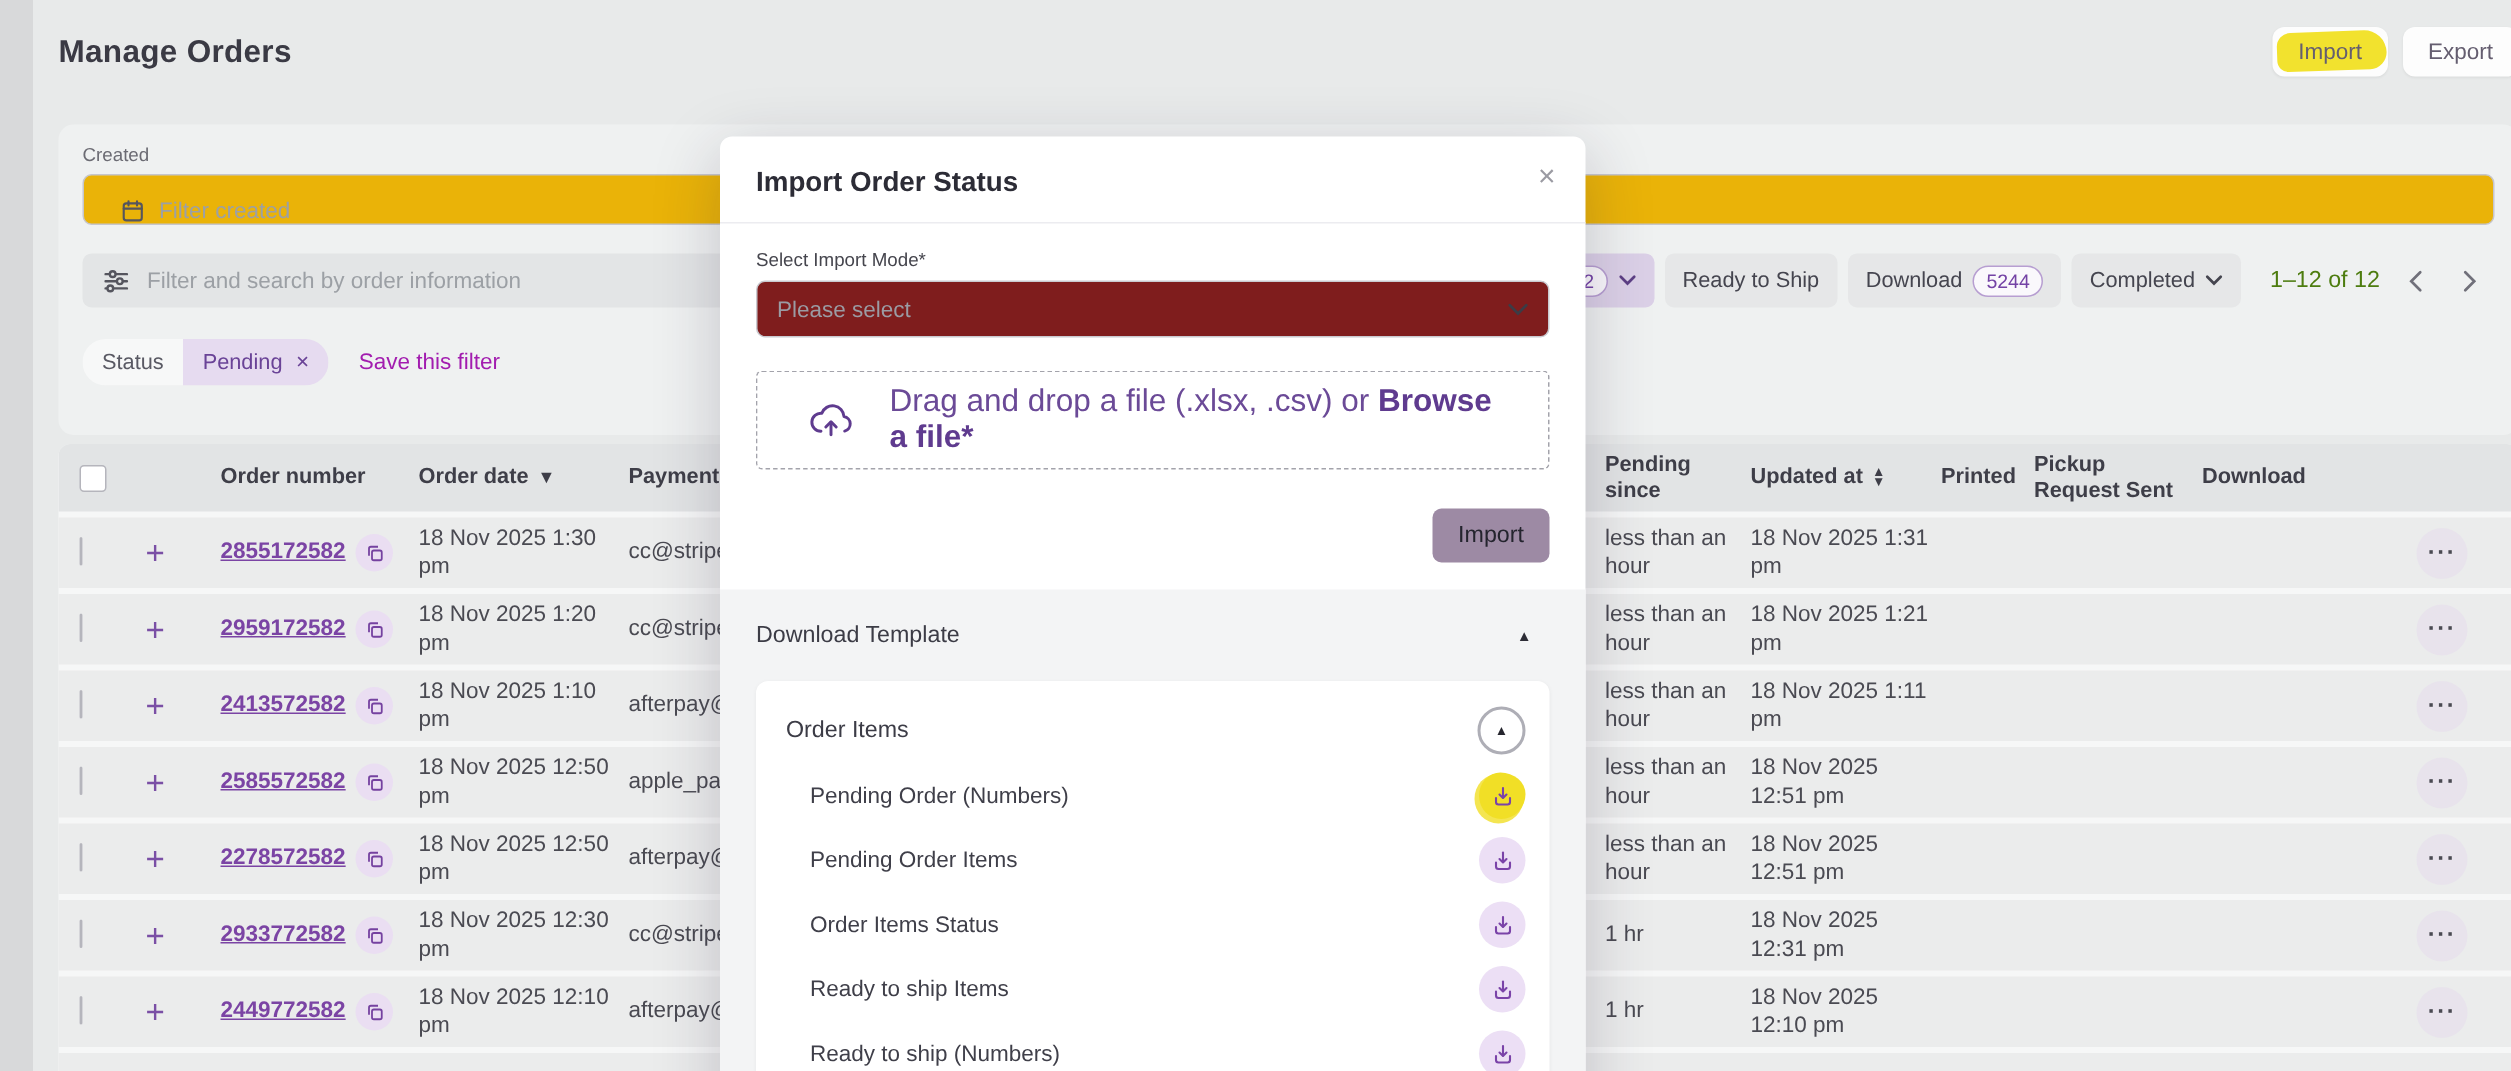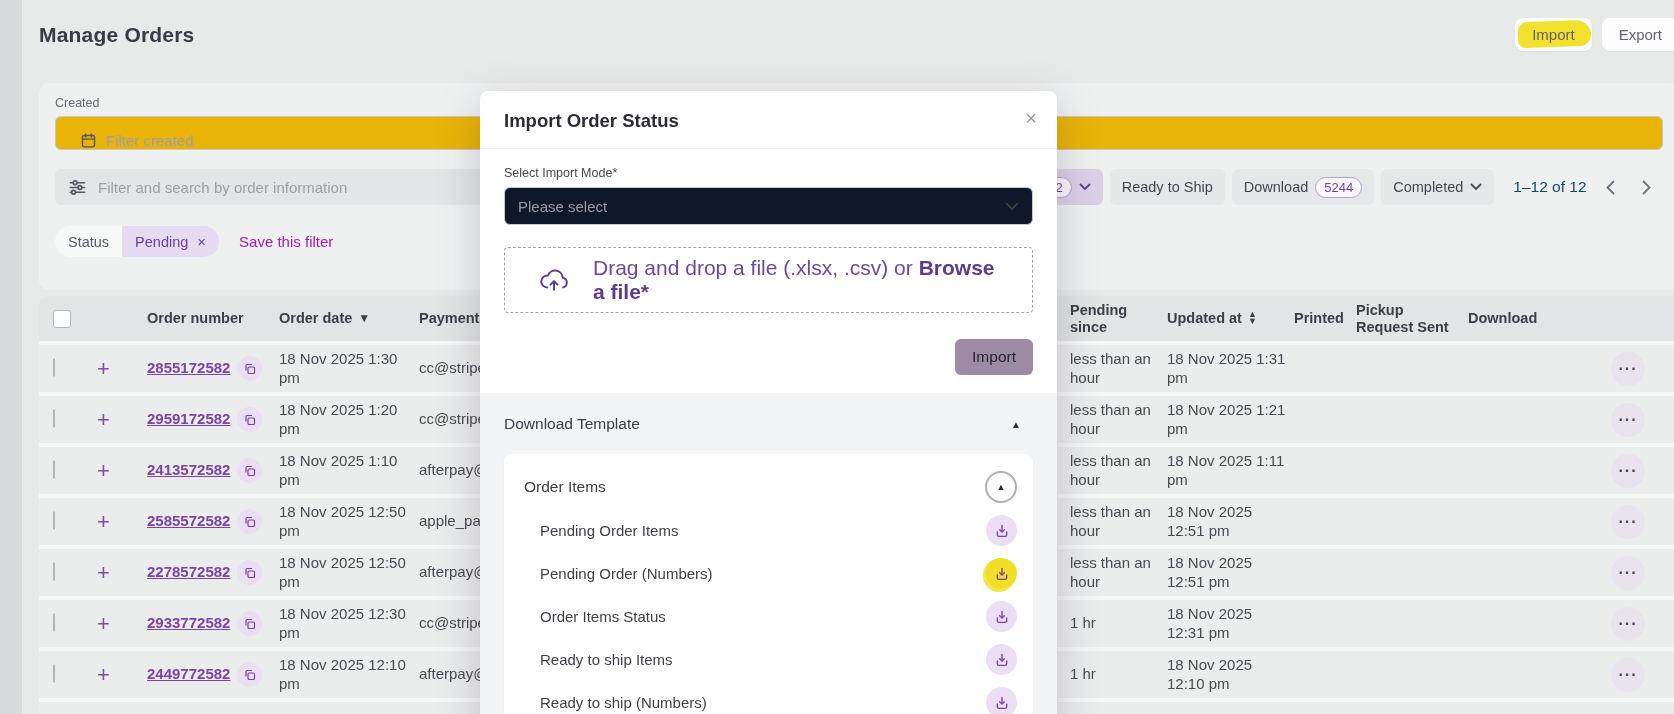--- a/index.html
+++ b/index.html
@@ -44,21 +44,21 @@
   }
   .tab {
     height:36px; border-radius:6px; background:#e6e7e8; color:#45454f;
     display:flex; align-items:center; gap:7px; padding:0 12px; font-size:14.5px; cursor:pointer; white-space:nowrap;
   }
   .tab.active { background:#dbd0e7; color:#5d3f85; }
   .badge {
     background:#faf8fc; border:1px solid #b79ed1; color:#7443a5;
     border-radius:11px; padding:1px 8px; font-size:13px; line-height:17px;
   }
-  .pagination { margin-left:12px; font-size:15.5px; color:#0c4a6e; white-space:nowrap; }
+  .pagination { margin-left:12px; font-size:15.5px; color:#4d7c0f; white-space:nowrap; }
   .pg-btn { background:none; border:none; padding:4px 8px; cursor:pointer; color:#70707a; margin-left:4px; }
   .gear-btn {
     width:38px; height:38px; border-radius:50%; background:#e7dcf0; border:none; cursor:pointer;
     color:#7b4fa5; font-size:20px; line-height:38px; text-align:center; margin-left:8px; flex:0 0 auto;
   }
   .chips-row { margin-top:21px; display:flex; align-items:center; gap:20px; }
   .chip-group { display:flex; border-radius:17px; overflow:hidden; height:31px; font-size:14.5px; }
   .chip-seg { display:flex; align-items:center; padding:0 13px; gap:9px; }
   .chip-seg.key { background:#f7f8f8; color:#5a5a64; }
   .chip-seg.val { background:#e6dbf0; color:#6a4397; cursor:pointer; }
@@ -85,21 +85,21 @@
     position:absolute; left:458px; top:91px; width:577px; bottom:-60px; z-index:10;
     background:#fff; border-radius:8px; box-shadow:0 12px 45px rgba(40,30,60,.22);
     display:flex; flex-direction:column;
   }
   .modal-header { position:relative; padding:19px 24px 16px; border-bottom:1px solid #ececf0; }
   .modal-title { font-size:18.5px; font-weight:600; color:#2c2c36; }
   .modal-close { position:absolute; right:20px; top:16px; background:none; border:none; font-size:20px; color:#9b9ba3; cursor:pointer; }
   .modal-body { padding:17px 24px 0; }
   .field-label { font-size:12.5px; color:#46464e; margin-bottom:7px; }
   .select {
-    height:38px; border:1px solid #c9c9cf; border-radius:6px; background:#0f172a;
+    height:38px; border:1px solid #c9c9cf; border-radius:6px; background:#7f1d1d;
     display:flex; align-items:center; padding:0 13px; cursor:pointer;
   }
   .select .ph { flex:1; font-size:15px; color:#9b9ba3; }
   .dropzone {
     margin-top:22px; height:66px; border:1px dashed #a3a3ab; border-radius:4px;
     display:flex; align-items:center; gap:24px; padding:0 34px; cursor:pointer;
   }
   .dz-text { font-size:21px; color:#6b4a97; }
   .dz-text b { color:#5f3b8f; font-weight:700; }
   .import-row { display:flex; justify-content:flex-end; margin-top:26px; }
@@ -427,32 +427,32 @@
       <div class="dt-row">
         <span class="dt-title">Download Template</span>
         <span class="arrow-up">▲</span>
       </div>
       <div class="card">
         <div class="group-row">
           <span class="group-title">Order Items</span>
           <button class="circle-btn">▲</button>
         </div>
         <div class="tpl-item">
-          <span class="tpl-label">Pending Order Items</span>
-          <button class="dl-btn">
+          <span class="tpl-label">Pending Order (Numbers)</span>
+          <button class="dl-btn hl-yellow">
               <svg width="16" height="16" viewBox="0 0 24 24" fill="none" stroke="#7a43a8" stroke-width="2.1" stroke-linecap="round" stroke-linejoin="round">
                 <path d="M12 3.5v9.5"></path>
                 <path d="M8.5 10L12 13.5 15.5 10"></path>
                 <path d="M5 13.5v4A2.5 2.5 0 0 0 7.5 20h9a2.5 2.5 0 0 0 2.5-2.5v-4"></path>
               </svg>
             </button>
         </div>
         <div class="tpl-item">
-          <span class="tpl-label">Pending Order (Numbers)</span>
-          <button class="dl-btn hl-yellow">
+          <span class="tpl-label">Pending Order Items</span>
+          <button class="dl-btn">
               <svg width="16" height="16" viewBox="0 0 24 24" fill="none" stroke="#7a43a8" stroke-width="2.1" stroke-linecap="round" stroke-linejoin="round">
                 <path d="M12 3.5v9.5"></path>
                 <path d="M8.5 10L12 13.5 15.5 10"></path>
                 <path d="M5 13.5v4A2.5 2.5 0 0 0 7.5 20h9a2.5 2.5 0 0 0 2.5-2.5v-4"></path>
               </svg>
             </button>
         </div>
         <div class="tpl-item">
           <span class="tpl-label">Order Items Status</span>
           <button class="dl-btn">

